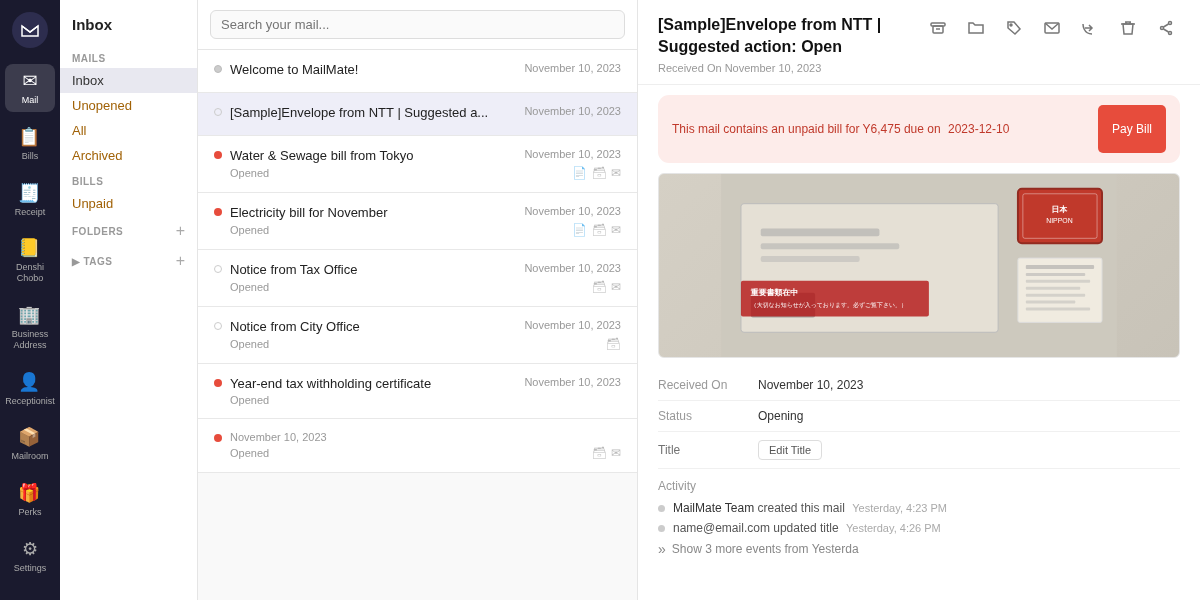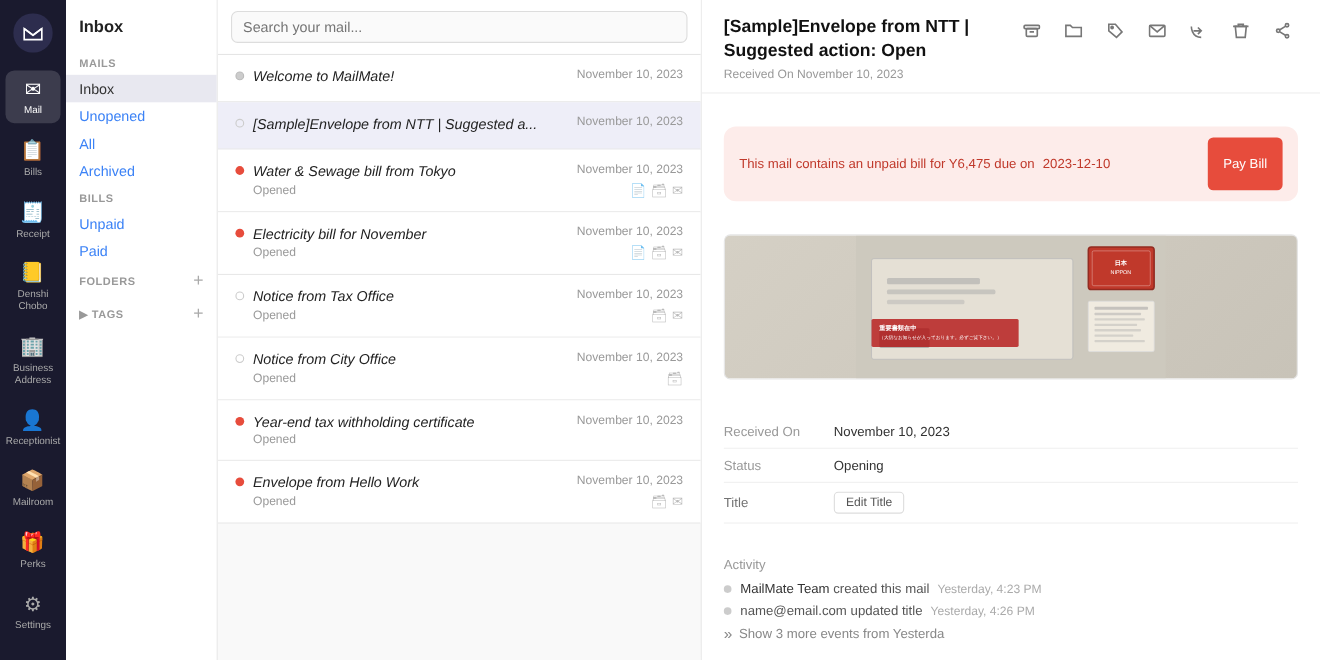--- a/index.html
+++ b/index.html
@@ -58,21 +58,21 @@
       font-size: 10px;
       font-weight: 600;
       color: #999;
       padding: 8px 12px 4px;
       letter-spacing: 0.5px;
       text-transform: uppercase;
     }
     .sidebar-item {
       padding: 5px 12px;
       cursor: pointer;
-      color: #3b82f6;
+      color: #a16207;
       font-size: 13px;
       border-radius: 0;
     }
     .sidebar-item.active {
       background: #e8e8f0;
       color: #333;
       font-weight: 500;
     }
 
     .sidebar-folder-row {
@@ -127,21 +127,20 @@
       justify-content: space-between;
       align-items: flex-start;
       margin-bottom: 3px;
     }
     .mail-item-subject {
       font-size: 13px;
       font-weight: 500;
       color: #222;
       flex: 1;
       margin-right: 8px;
-      font-style: italic;
     }
     .mail-item-date {
       font-size: 11px;
       color: #999;
       white-space: nowrap;
     }
     .mail-item-sub {
       display: flex;
       align-items: center;
       gap: 6px;
@@ -185,21 +184,20 @@
       pointer-events: none;
     }
 
     
     .detail-panel {
       flex: 1;
       background: #fff;
       display: flex;
       flex-direction: column;
       overflow-y: auto;
-      gap: 20px;
     }
     .detail-header {
       padding: 14px 20px 10px;
       border-bottom: 1px solid #eee;
       display: flex;
       justify-content: space-between;
       align-items: flex-start;
     }
     .detail-title-block { flex: 1; }
     .detail-subject {
@@ -407,23 +405,20 @@
     <span>All</span>
   </div>
   <div class="sidebar-item">
     <span>Archived</span>
   </div>
 
   <div class="sidebar-section-label">BILLS</div>
   <div class="sidebar-item">
     <span>Unpaid</span>
   </div>
-  <div class="sidebar-item">
-    <span>Paid</span>
-  </div>
 
   <div class="sidebar-folder-row">
     <span style="font-size:10px;font-weight:600;color:#999;letter-spacing:0.5px;text-transform:uppercase;">FOLDERS</span>
     <span class="sidebar-add">+</span>
   </div>
   <div class="sidebar-folder-row">
     <span style="font-size:10px;font-weight:600;color:#999;letter-spacing:0.5px;text-transform:uppercase;">▶ TAGS</span>
     <span class="sidebar-add">+</span>
   </div>
 </aside>
@@ -548,21 +543,20 @@
           </div>
         </div>
       </div>
     </div>
 
     <div class="mail-item">
       <div class="mail-item-row">
         <div class="dot dot-red"></div>
         <div style="flex:1">
           <div class="mail-item-top">
-            <span class="mail-item-subject">Envelope from Hello Work</span>
             <span class="mail-item-date">November 10, 2023</span>
           </div>
           <div class="mail-item-sub">
             <span class="mail-item-status">Opened</span>
             <div class="mail-item-icons">
               <span class="mail-item-icon">🗃</span>
               <span class="mail-item-icon">✉</span>
             </div>
           </div>
         </div>

